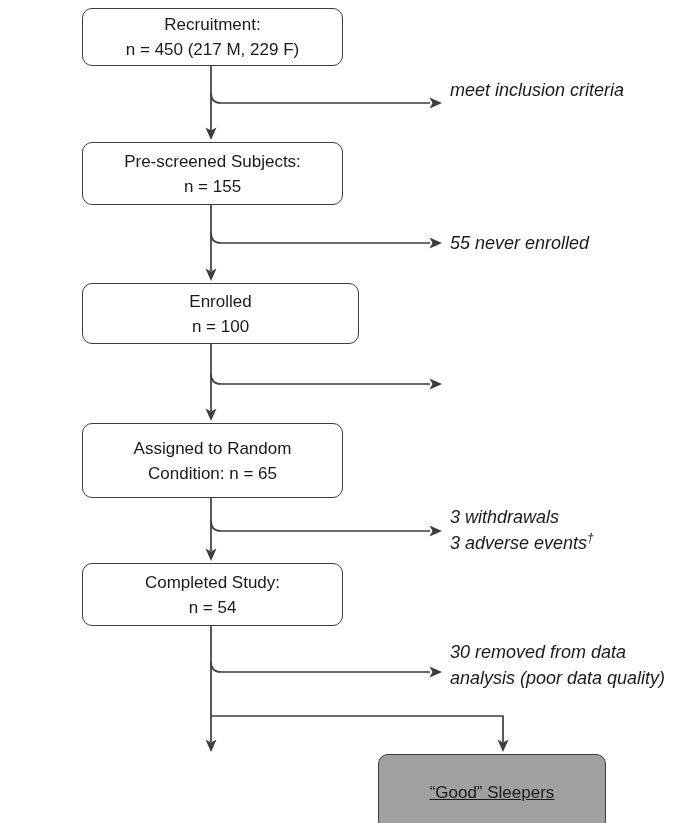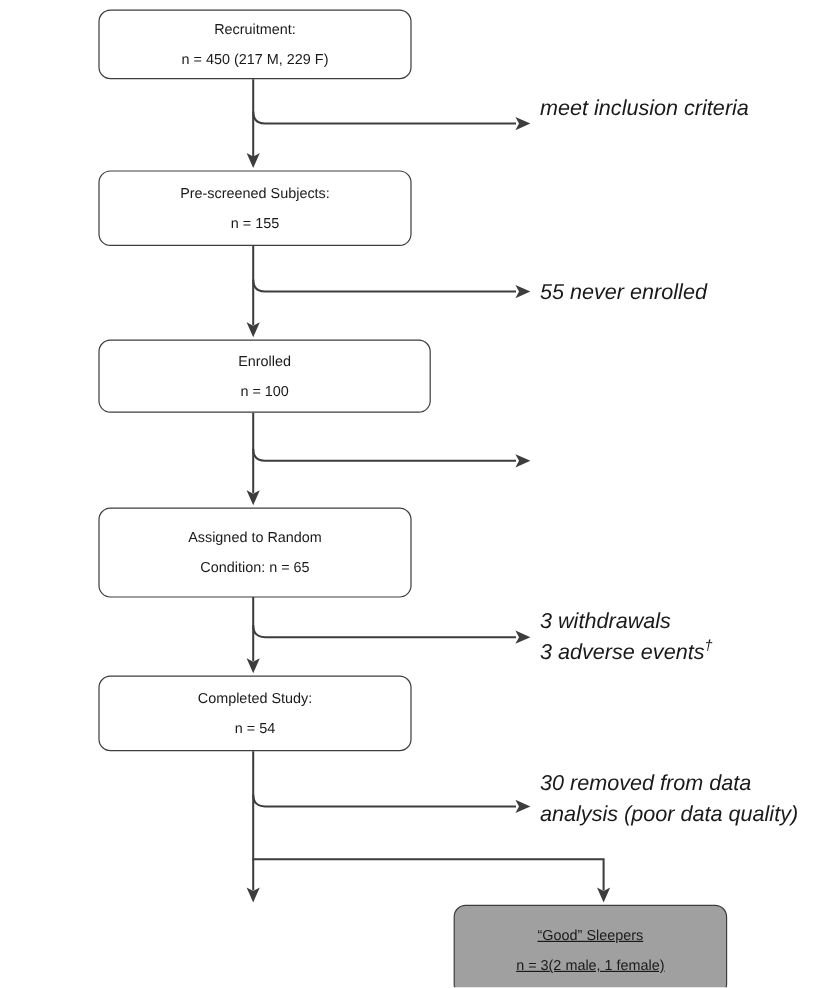--- a/index.html
+++ b/index.html
@@ -19,21 +19,21 @@
   }
   .flowbox{
     position:absolute;
     box-sizing:border-box;
     border:1.7px solid var(--line);
     border-radius:10px;
     background:var(--box-fill);
     display:flex;flex-direction:column;
     align-items:center;justify-content:center;
     text-align:center;
-    font-size:12px;line-height:25px;
+    font-size:17px;line-height:25px;
     color:var(--text);
   }
   .flowbox.good{background:var(--good-fill);}
   .sidetext{
     position:absolute;
     font-style:italic;
     font-size:18px;line-height:26px;
     color:var(--text);
     white-space:nowrap;
   }
@@ -97,21 +97,20 @@
   </div>
 
   <div class="flowbox" style="left:82px;top:563px;width:261px;height:63px;">
     <span>Completed Study:</span>
     <span>n = 54</span>
   </div>
 
 
   <div class="flowbox good" style="left:378px;top:754px;width:228px;height:76px;text-decoration:underline;">
     <span>“Good” Sleepers</span>
-    <span>n = 3(2 male, 1 female)</span>
   </div>
 
 
   <div class="sidetext" style="left:450px;top:77px;">
     <div>meet inclusion criteria</div>
   </div>
 
   <div class="sidetext" style="left:450px;top:230px;">55 never enrolled</div>
 
 

